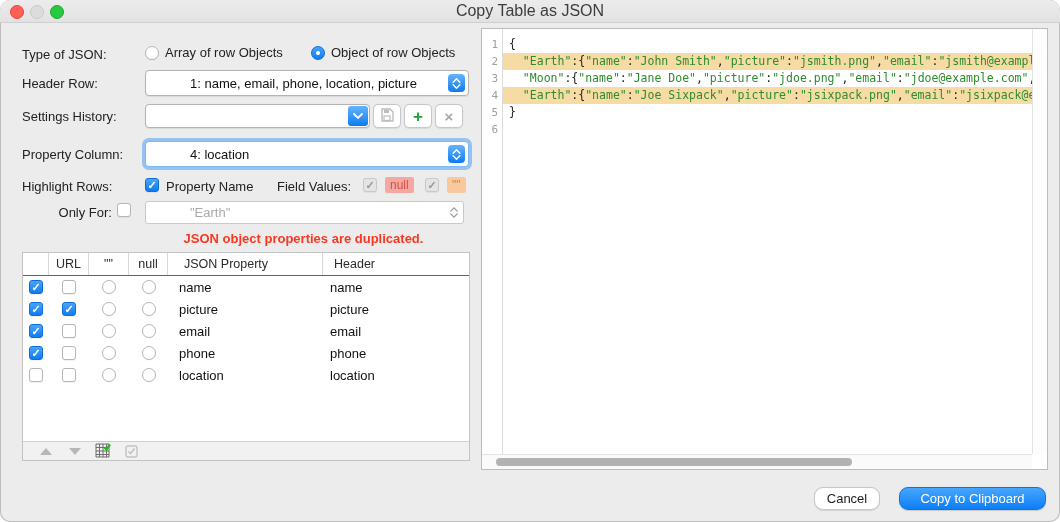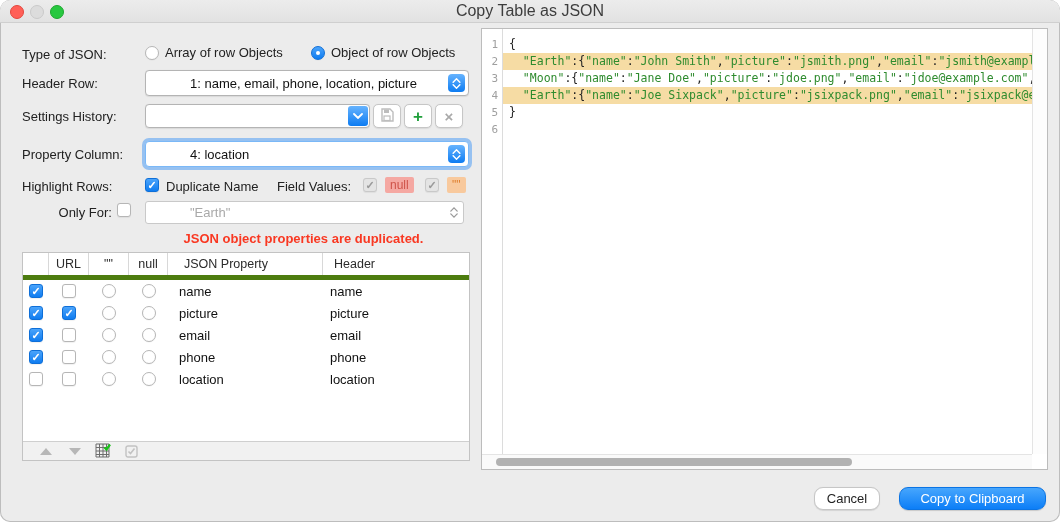--- a/index.html
+++ b/index.html
@@ -30,21 +30,21 @@
   .cbx.disabled.checked{background:#e4e4e4;border-color:#c9c9c9;}
   .rdo{display:inline-block;width:14px;height:14px;border-radius:50%;background:#fff;border:1px solid #b6b6b6;box-shadow:0 .5px 1px rgba(0,0,0,.06);box-sizing:border-box;position:relative;}
   .rdo.checked{background:linear-gradient(#4ba4fb,#0f7cf0);border-color:#0e6fd8;}
   .rdo.checked::after{content:"";position:absolute;left:4px;top:4px;width:4px;height:4px;border-radius:50%;background:#fff;}
   .radio-item{position:absolute;display:flex;align-items:center;gap:6px;font-size:13px;color:#222;white-space:nowrap;}
   .badge{position:absolute;height:16px;line-height:16px;padding:0 5px;border-radius:2px;font-size:12px;}
   .warning{position:absolute;font-family:Liberation Sans, sans-serif;font-size:13px;font-weight:700;color:var(--warn,#f93822);white-space:nowrap;}
   .placeholder{color:#a9a9a9;}
   
   .mtable{position:absolute;left:22px;top:252px;width:448px;height:209px;background:#fff;border:1px solid #c3c3c3;box-sizing:border-box;}
-  .t-head{display:flex;height:22px;border-bottom:5px solid #4d7c0f;align-items:stretch;}
+  .t-head{display:flex;height:22px;border-bottom:1px solid #4d7c0f;align-items:stretch;}
   .t-head .t-cell{border-right:1px solid #d8d8d8;display:flex;align-items:center;font-size:12.5px;color:#2b2b2b;box-sizing:border-box;}
   .t-head .t-cell:last-child{border-right:none;}
   .t-row{display:flex;height:22px;align-items:stretch;}
   .t-row .t-cell{display:flex;align-items:center;font-size:13px;color:#111;box-sizing:border-box;}
   .c0{width:26px;justify-content:center;}
   .c1{width:40px;justify-content:center;}
   .c2{width:40px;justify-content:center;}
   .c3{width:39px;justify-content:center;}
   .c4{width:146px;padding-left:11px;}
   .c5{flex:1;padding-left:16px;}
@@ -139,21 +139,21 @@
           <path d="M1 5 L5 1 L9 5" fill="none" stroke="#fff" stroke-width="1.8" stroke-linecap="round"></path>
         </svg>
       <svg width="9" height="5" viewBox="0 0 10 6">
           <path d="M1 1 L5 5 L9 1" fill="none" stroke="#fff" stroke-width="1.8" stroke-linecap="round"></path>
         </svg>
     </span>
   </div>
 
   <div class="lbl" style="left:22px;top:179px;">Highlight Rows:</div>
   <span class="cbx checked" style="position:absolute;left:145px;top:178px;">✓</span>
-  <div class="lbl" style="left:166px;top:179px;">Duplicate Name</div>
+  <div class="lbl" style="left:166px;top:179px;">Property Name</div>
   <div class="lbl" style="left:277px;top:179px;">Field Values:</div>
   <span class="cbx disabled checked" style="position:absolute;left:363px;top:178px;">✓</span>
   <span class="badge" style="left:385px;top:177px;background:var(--nb);color:var(--nt);">null</span>
   <span class="cbx disabled checked" style="position:absolute;left:425px;top:178px;">✓</span>
   <span class="badge" style="left:447px;top:177px;background:var(--eb);color:var(--et);">""</span>
 
   <div class="lbl" style="left:40px;top:205px;width:72px;text-align:right;">Only For:</div>
   <span class="cbx" style="position:absolute;left:117px;top:203px;"></span>
   <div class="select" style="left:145px;top:201px;width:317px;height:21px;border-radius:3px;border-color:#c9c9c9;box-shadow:none;">
     <span class="txt placeholder">"Earth"</span>

